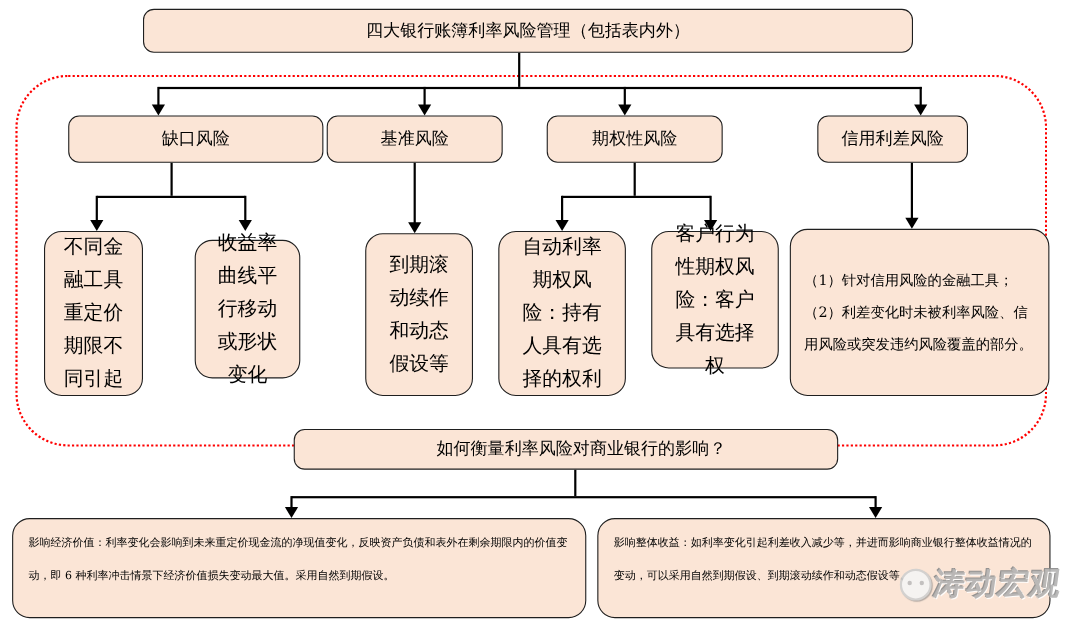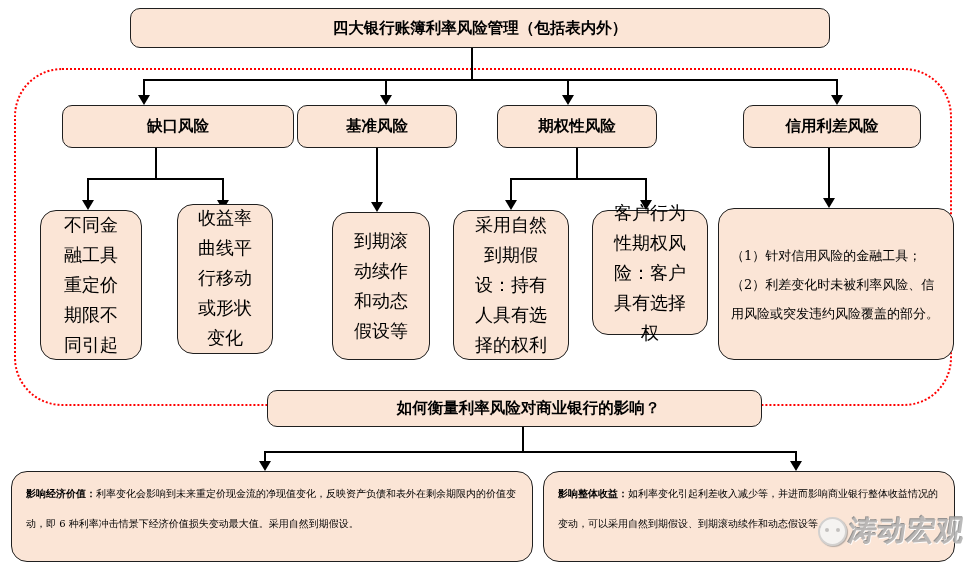--- a/index.html
+++ b/index.html
@@ -6,21 +6,21 @@
   .canvas{
     position:relative;width:968px;height:579px;background:#ffffff;overflow:hidden;
     font-family:"DejaVu Serif","Liberation Serif",serif;color:#000;
   }
   .box{
     position:absolute;box-sizing:border-box;background:#fbe5d6;
     border:1.6px solid #1f1f1f;border-radius:10px;
     display:flex;align-items:center;justify-content:center;text-align:center;
   }
   .box.big-radius{border-radius:16px;}
-  .bold{font-weight:bold;}
+  .bold{font-weight:normal;}
   .dashed-region{
     position:absolute;box-sizing:border-box;border:2px dotted #ff0000;border-radius:48px;
     background:transparent;
   }
   .vline{position:absolute;width:2px;background:#000;}
   .hline{position:absolute;height:2px;background:#000;}
   .arrow-down{
     position:absolute;width:0;height:0;
     border-left:6px solid transparent;border-right:6px solid transparent;
     border-top:10px solid #000;
@@ -82,21 +82,21 @@
 
   <div class="box catbox bold" style="left:62px;top:105px;width:232px;height:43px;">
     <span>缺口风险</span>
   </div>
   <div class="box catbox bold" style="left:297px;top:105px;width:160px;height:43px;">
     <span>基准风险</span>
   </div>
   <div class="box catbox bold" style="left:497px;top:105px;width:160px;height:43px;">
     <span>期权性风险</span>
   </div>
-  <div class="box catbox bold" style="left:743px;top:105px;width:178px;height:43px;">
+  <div class="box catbox bold" style="left:743px;top:105px;width:137px;height:43px;">
     <span>信用利差风险</span>
   </div>
 
   <div class="vline" style="left:155px;top:148px;height:30px;"></div>
   <div class="hline" style="left:88px;top:178px;width:135px;"></div>
   <div class="vline" style="left:87px;top:178px;height:24px;"></div>
   <div class="arrow-down" style="left:82px;top:200px;"></div>
   <div class="vline" style="left:222px;top:178px;height:24px;"></div>
   <div class="arrow-down" style="left:217px;top:200px;"></div>
 
@@ -106,31 +106,31 @@
   <div class="vline" style="left:576px;top:148px;height:30px;"></div>
   <div class="hline" style="left:511px;top:178px;width:135px;"></div>
   <div class="vline" style="left:510px;top:178px;height:24px;"></div>
   <div class="arrow-down" style="left:505px;top:200px;"></div>
   <div class="vline" style="left:645px;top:178px;height:24px;"></div>
   <div class="arrow-down" style="left:640px;top:200px;"></div>
 
   <div class="vline" style="left:828px;top:148px;height:52px;"></div>
   <div class="arrow-down" style="left:823px;top:198px;"></div>
 
-  <div class="box big-radius childbox" style="left:40px;top:210px;width:102px;height:150px;justify-content:flex-end;">
+  <div class="box big-radius childbox" style="left:40px;top:210px;width:90px;height:150px;justify-content:flex-end;">
     <span class="inner">不同金融工具重定价期限不同引起</span>
   </div>
-  <div class="box big-radius childbox" style="left:177px;top:204px;width:96px;height:150px;align-items:flex-end;">
+  <div class="box big-radius childbox" style="left:177px;top:218px;width:96px;height:126px;">
     <span class="inner">收益率曲线平行移动或形状变化</span>
   </div>
   <div class="box big-radius childbox" style="left:332px;top:212px;width:98px;height:148px;">
     <span class="inner">到期滚动续作和动态假设等</span>
   </div>
   <div class="box big-radius childbox optbox" style="left:453px;top:210px;width:116px;height:150px;">
-    <span class="inner">采用自然到期假设：持有人具有选择的权利</span>
+    <span class="inner">自动利率期权风险：持有人具有选择的权利</span>
   </div>
   <div class="box big-radius childbox optbox" style="left:592px;top:210px;width:116px;height:125px;">
     <span class="inner">客户行为性期权风险：客户具有选择权</span>
   </div>
   <div class="box big-radius creditbox" style="left:718px;top:208px;width:236px;height:152px;">（1）针对信用风险的金融工具；
 （2）利差变化时未被利率风险、信用风险或突发违约风险覆盖的部分。</div>
 
   <div class="box qbox bold" style="left:267px;top:390px;width:495px;height:37px;">
     <span>如何衡量利率风险对商业银行的影响？</span>
   </div>

